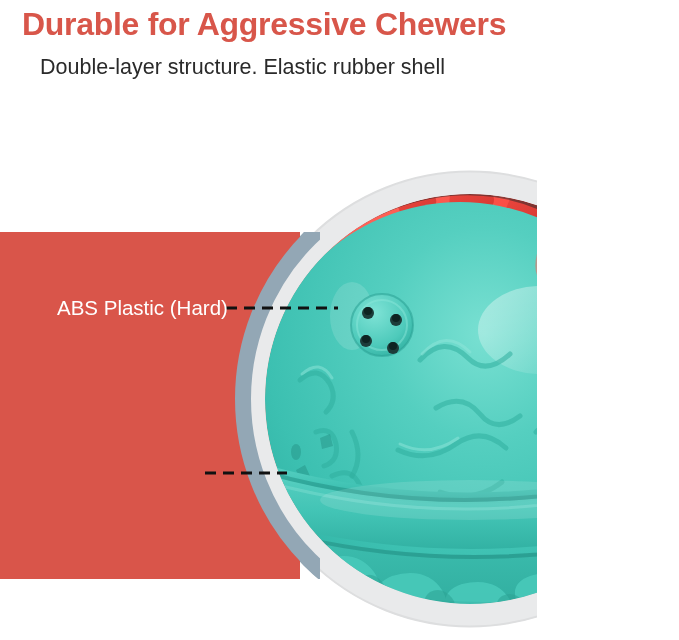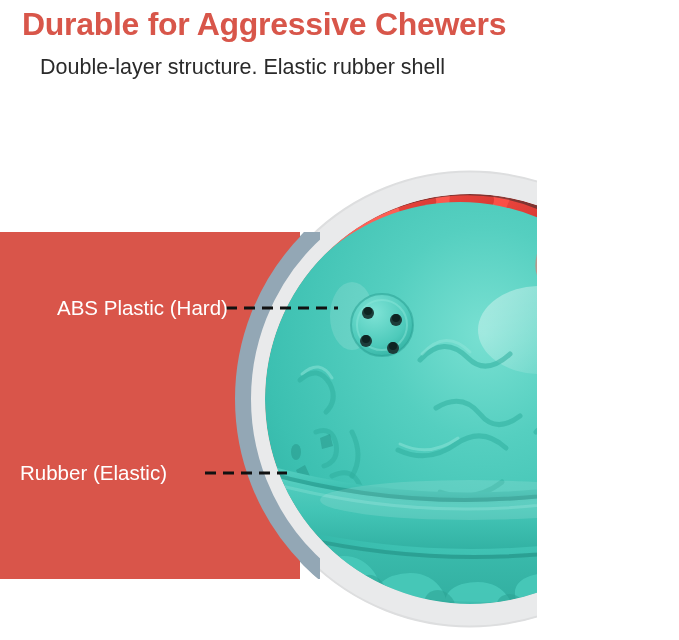--- a/index.html
+++ b/index.html
@@ -332,15 +332,14 @@
   </div>
 
   <div id="headline">Durable for Aggressive Chewers</div>
 
   <div id="subcopy">
     <div>Double-layer structure. Elastic rubber shell</div>
   </div>
 
   <div class="callout" id="callout-abs">ABS Plastic (Hard)</div>
 
-  <div class="callout" id="callout-rubber">Rubber (Elastic)</div>
 
 </div>
 
 </body></html>

